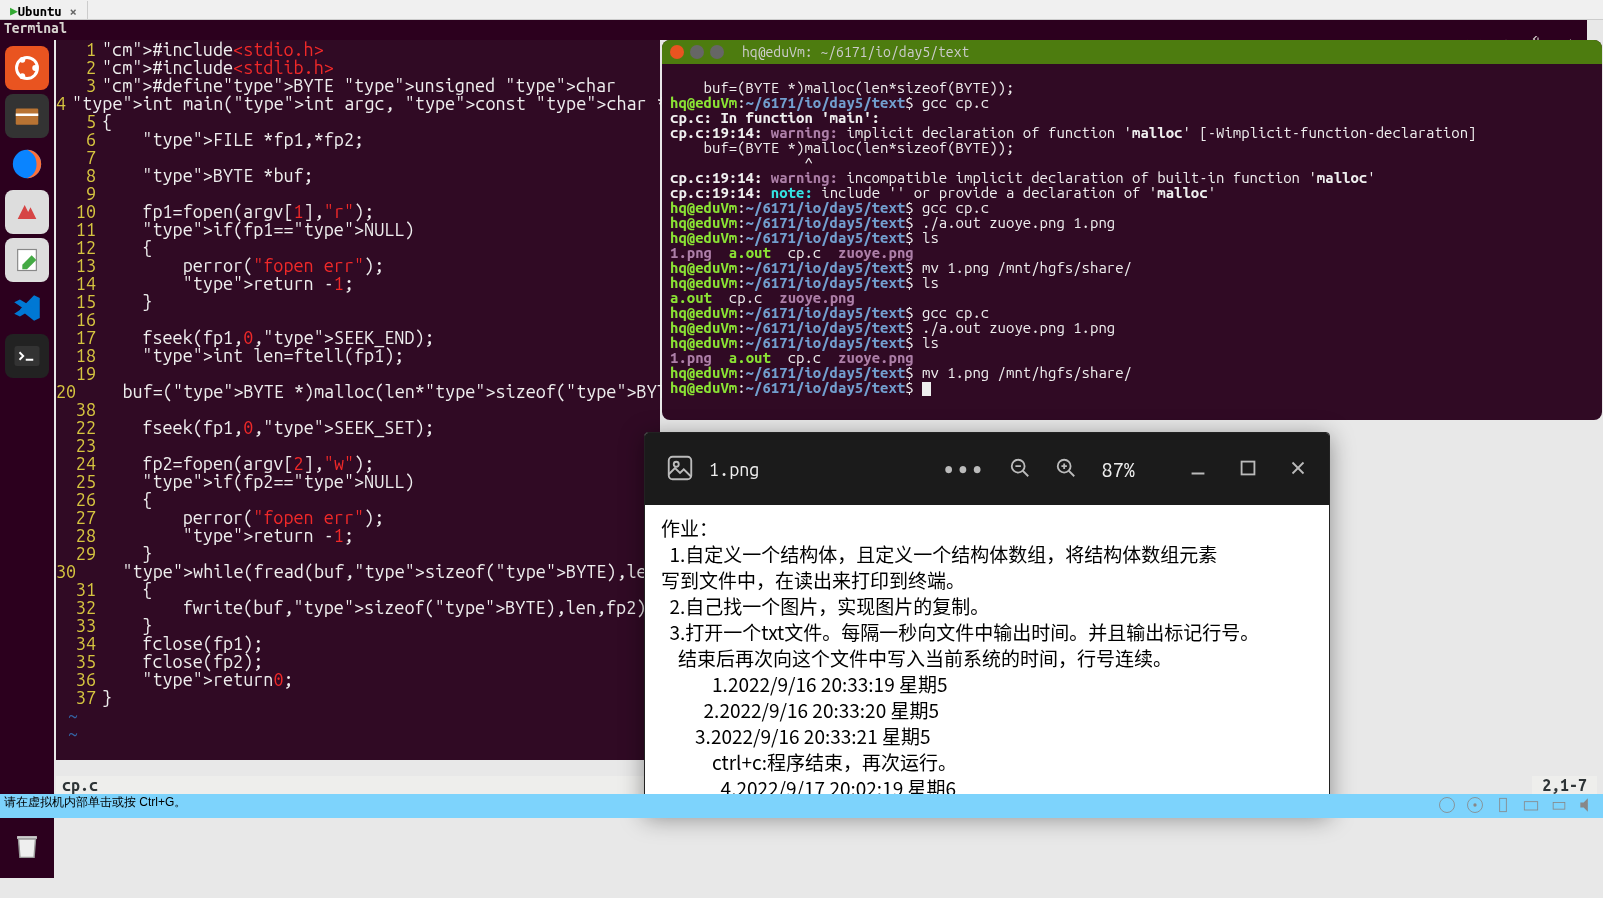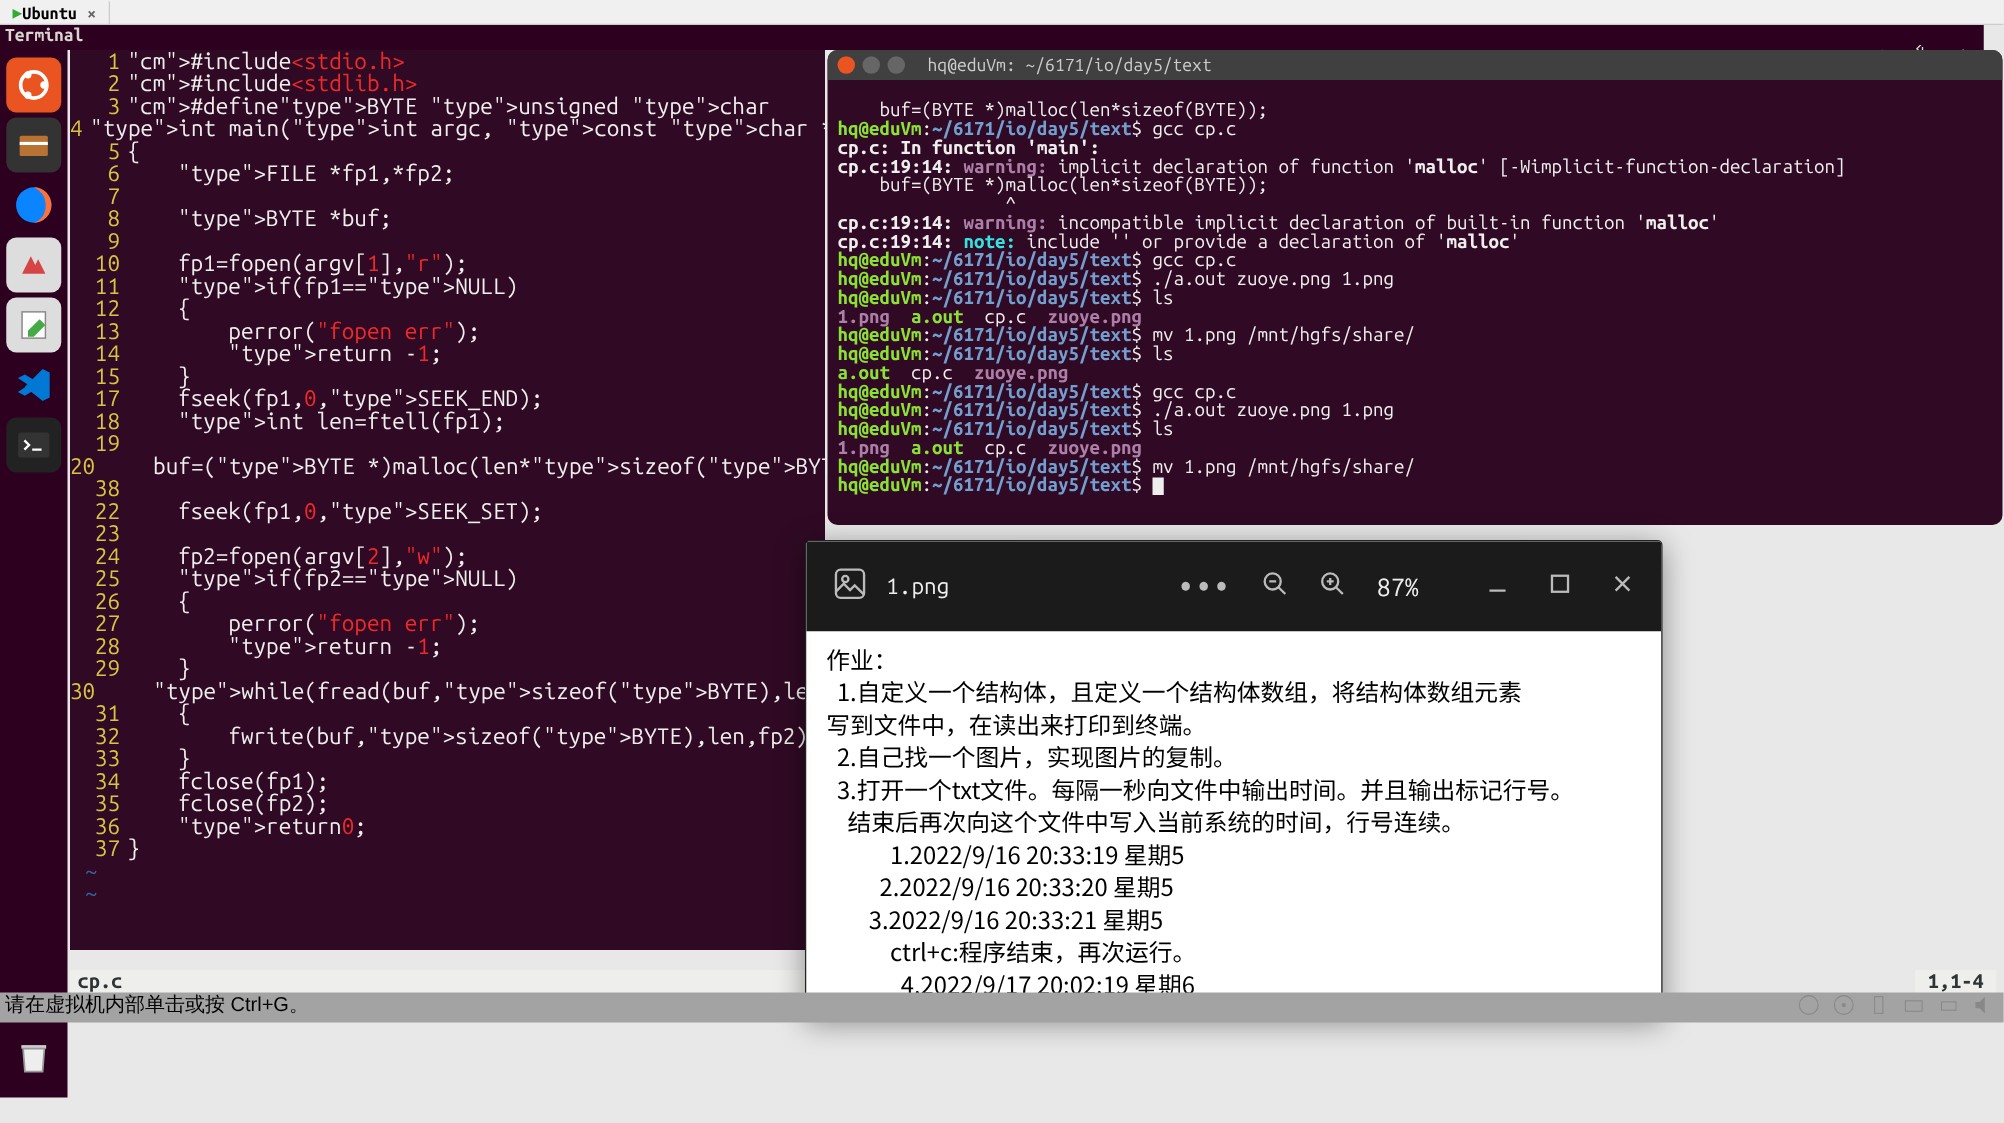--- a/index.html
+++ b/index.html
@@ -100,21 +100,21 @@
   height: 380px;
   background: #300a24;
   color: #eee;
   font-size: 15px;
   line-height: 15px;
   border-radius: 8px;
   overflow: hidden;
 }
 .term-title {
   height: 24px;
-  background: #404040;
+  background: #4d7c0f;
   display: flex;
   align-items: center;
   padding-left: 8px;
   gap: 6px;
   color: #ccc;
   font-size: 14px;
 }
 .wbtn { width: 14px; height: 14px; border-radius: 50%; }
 .term-body { padding: 4px 8px; white-space: pre; font-family: inherit; margin-top: 12px; }
 .prompt-u { color: #8ae234; font-weight: bold; }
@@ -154,23 +154,23 @@
   font-family: "Noto Sans CJK SC", sans-serif;
   font-size: 19px;
   line-height: 26px;
   color: #000;
   white-space: pre;
 }
 .footer {
   position: absolute;
   left: 0; right: 0; bottom: 80px;
   height: 24px;
-  background: #a3a3a3;
+  background: #7dd3fc;
   color: #000;
-  font-size: 16px;
+  font-size: 12px;
   padding-left: 4px;
   font-family: sans-serif;
 }
 .vm-status {
   position: absolute;
   right: 6px; bottom: 80px;
   display: flex;
   gap: 8px;
 }
 .vm-status svg { width: 20px; height: 20px; fill: #888; }
@@ -279,20 +279,21 @@
     <div class="editor-line"><span class="lnum">6</span> <span>    <span class="&lt;span">"type"</span>&gt;FILE</span> *fp1,*fp2;</div>
     <div class="editor-line"><span class="lnum">7</span> <span></span></div>
     <div class="editor-line"><span class="lnum">8</span> <span>    <span class="&lt;span">"type"</span>&gt;BYTE</span> *buf;</div>
     <div class="editor-line"><span class="lnum">9</span> <span></span></div>
     <div class="editor-line"><span class="lnum">10</span> <span>    fp1=fopen(argv[<span class="num">1</span>],<span class="str">"r"</span>);</span></div>
     <div class="editor-line"><span class="lnum">11</span> <span>    <span class="&lt;span">"type"</span>&gt;if</span>(fp1==<span class="&lt;span">"type"</span>&gt;NULL)</div>
     <div class="editor-line"><span class="lnum">12</span> <span>    {</span></div>
     <div class="editor-line"><span class="lnum">13</span> <span>        perror(<span class="str">"fopen err"</span>);</span></div>
     <div class="editor-line"><span class="lnum">14</span> <span>        <span class="&lt;span">"type"</span>&gt;return</span> -<span class="num">1</span>;</div>
     <div class="editor-line"><span class="lnum">15</span> <span>    }</span></div>
+    <div class="editor-line"><span class="lnum">16</span> <span></span></div>
     <div class="editor-line"><span class="lnum">17</span> <span>    fseek(fp1,<span class="num">0</span>,<span class="&lt;span">"type"</span>&gt;SEEK_END</span>);</div>
     <div class="editor-line"><span class="lnum">18</span> <span>    <span class="&lt;span">"type"</span>&gt;int</span> len=ftell(fp1);</div>
     <div class="editor-line"><span class="lnum">19</span> <span></span></div>
     <div class="editor-line"><span class="lnum">20</span> <span>    buf=(<span class="&lt;span">"type"</span>&gt;BYTE</span> *)malloc(len*<span class="&lt;span">"type"</span>&gt;sizeof(<span class="&lt;span">"type"</span>&gt;BYTE));</div>
     <div class="editor-line"><span class="lnum">38</span> <span></span></div>
     <div class="editor-line"><span class="lnum">22</span> <span>    fseek(fp1,<span class="num">0</span>,<span class="&lt;span">"type"</span>&gt;SEEK_SET</span>);</div>
     <div class="editor-line"><span class="lnum">23</span> <span></span></div>
     <div class="editor-line"><span class="lnum">24</span> <span>    fp2=fopen(argv[<span class="num">2</span>],<span class="str">"w"</span>);</span></div>
     <div class="editor-line"><span class="lnum">25</span> <span>    <span class="&lt;span">"type"</span>&gt;if</span>(fp2==<span class="&lt;span">"type"</span>&gt;NULL)</div>
     <div class="editor-line"><span class="lnum">26</span> <span>    {</span></div>
@@ -306,21 +307,21 @@
     <div class="editor-line"><span class="lnum">34</span> <span>    fclose(fp1);</span></div>
     <div class="editor-line"><span class="lnum">35</span> <span>    fclose(fp2);</span></div>
     <div class="editor-line"><span class="lnum">36</span> <span>    <span class="&lt;span">"type"</span>&gt;return</span> <span class="num">0</span>;</div>
     <div class="editor-line"><span class="lnum">37</span> <span>}</span></div>
     <div class="editor-line"><span class="tilde">~</span></div>
     <div class="editor-line"><span class="tilde">~</span></div>
   </div>
 <div class="statusline">
   <span>cp.c</span>
 </div>
-<div class="statusline-r">1,1-4</div>
+<div class="statusline-r">2,1-7</div>
 
 <div class="term">
   <div class="term-title">
     <span class="wbtn" style="background:#e95420"></span>
     <span class="wbtn" style="background:#666"></span>
     <span class="wbtn" style="background:#666"></span>
     <span style="margin-left:12px">hq@eduVm: ~/6171/io/day5/text</span>
   </div>
   <div class="term-body" id="term-body"><div>    buf=(BYTE *)malloc(len*sizeof(BYTE));</div><div><span class="prompt-u">hq@eduVm</span>:<span class="prompt-p">~/6171/io/day5/text</span>$ gcc cp.c</div><div><span class="bold">cp.c: In function '<b>main</b>':</span></div><div><span class="bold">cp.c:19:14:</span> <span class="warn">warning:</span> implicit declaration of function '<b>malloc</b>' [-Wimplicit-function-declaration]</div><div>    buf=(BYTE *)malloc(len*sizeof(BYTE));</div><div>                ^</div><div><span class="bold">cp.c:19:14:</span> <span class="warn">warning:</span> incompatible implicit declaration of built-in function '<b>malloc</b>'</div><div><span class="bold">cp.c:19:14:</span> <span class="note">note:</span> include '<b><stdlib.h></stdlib.h></b>' or provide a declaration of '<b>malloc</b>'</div><div><span class="prompt-u">hq@eduVm</span>:<span class="prompt-p">~/6171/io/day5/text</span>$ gcc cp.c</div><div><span class="prompt-u">hq@eduVm</span>:<span class="prompt-p">~/6171/io/day5/text</span>$ ./a.out zuoye.png 1.png</div><div><span class="prompt-u">hq@eduVm</span>:<span class="prompt-p">~/6171/io/day5/text</span>$ ls</div><div><span class="fname-p">1.png</span>  <span class="fname-g">a.out</span>  <span class="">cp.c</span>  <span class="fname-p">zuoye.png</span></div><div><span class="prompt-u">hq@eduVm</span>:<span class="prompt-p">~/6171/io/day5/text</span>$ mv 1.png /mnt/hgfs/share/</div><div><span class="prompt-u">hq@eduVm</span>:<span class="prompt-p">~/6171/io/day5/text</span>$ ls</div><div><span class="fname-g">a.out</span>  <span class="">cp.c</span>  <span class="fname-p">zuoye.png</span></div><div><span class="prompt-u">hq@eduVm</span>:<span class="prompt-p">~/6171/io/day5/text</span>$ gcc cp.c</div><div><span class="prompt-u">hq@eduVm</span>:<span class="prompt-p">~/6171/io/day5/text</span>$ ./a.out zuoye.png 1.png</div><div><span class="prompt-u">hq@eduVm</span>:<span class="prompt-p">~/6171/io/day5/text</span>$ ls</div><div><span class="fname-p">1.png</span>  <span class="fname-g">a.out</span>  <span class="">cp.c</span>  <span class="fname-p">zuoye.png</span></div><div><span class="prompt-u">hq@eduVm</span>:<span class="prompt-p">~/6171/io/day5/text</span>$ mv 1.png /mnt/hgfs/share/</div><div><span class="prompt-u">hq@eduVm</span>:<span class="prompt-p">~/6171/io/day5/text</span>$ <span class="cursor"></span></div></div>
 </div>

